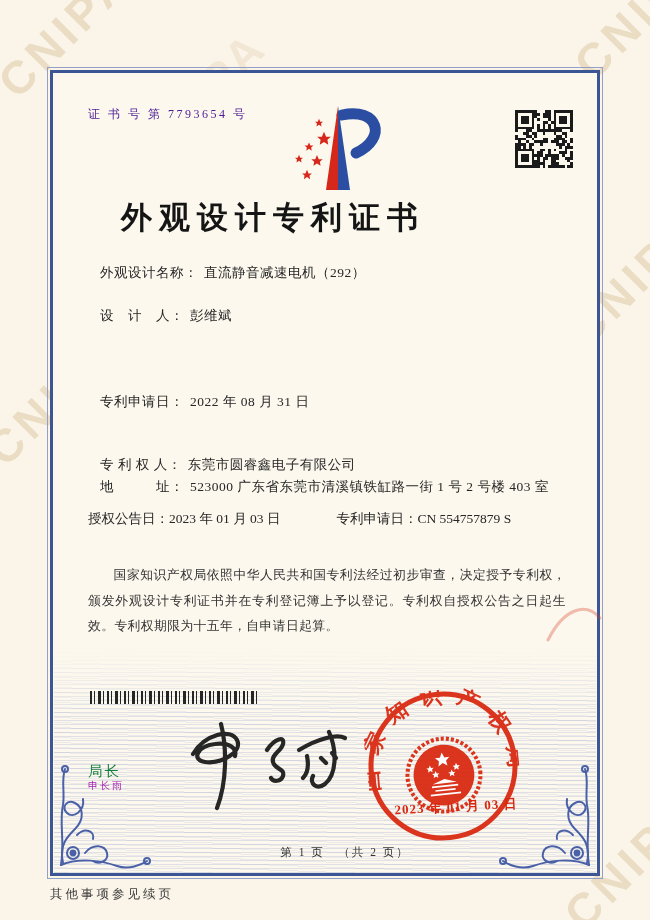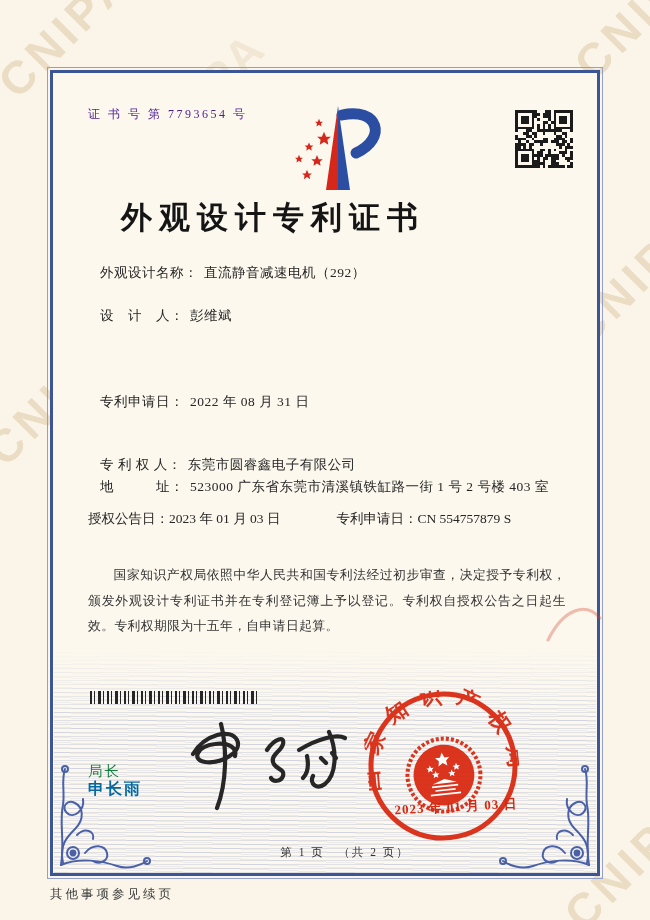--- a/index.html
+++ b/index.html
@@ -41,22 +41,22 @@
   .band:before{content:""; position:absolute; left:0; top:0; right:0; height:70px;
       background:linear-gradient(to bottom,#fcf8ee,rgba(252,248,238,0));}
   .barcode{
     left:90px; top:691px; width:170px; height:13px; z-index:2;
     background:repeating-linear-gradient(90deg,
       #262626 0 2px, transparent 2px 4px, #262626 4px 5px, transparent 5px 8px,
       #262626 8px 11px, transparent 11px 13px, #262626 13px 14px, transparent 14px 17px);
   }
   .sig-title{left:88px; top:746px; font-size:14.5px; color:#15803d; letter-spacing:2px;
              font-family:Liberation Sans, sans-serif;margin-top:16px;}
-  .sig-name{left:88px; top:779px; font-size:16px; color:#0369a1; letter-spacing:2px;
-            font-family:"Liberation Sans","DejaVu Sans",sans-serif;font-weight:bold;}
+  .sig-name{left:88px; top:779px; font-size:10px; color:#a21caf; letter-spacing:2px;
+            font-family:"Liberation Sans","DejaVu Sans",sans-serif;}
   .signature{left:175px; top:720px; width:175px; height:92px; z-index:3;}
   .qr{left:515px; top:110px; width:58px; height:58px;}
   .logo{left:284px; top:100px; width:112px; height:96px;}
   .seal{left:367px; top:690px; width:152px; height:152px; z-index:4; opacity:.93;}
   .seal-date{left:376px; top:798px; width:160px; z-index:5; text-align:center;
              font-size:13px; letter-spacing:1px; color:#d9270f; transform:rotate(-3deg);
              font-weight:700;}
   .page-indicator{left:50px; top:845px; width:590px; text-align:center;
                   font-size:11.5px; color:#333; letter-spacing:2px; z-index:3;}
   .footer-note{left:50px; top:886px; width:550px; 

